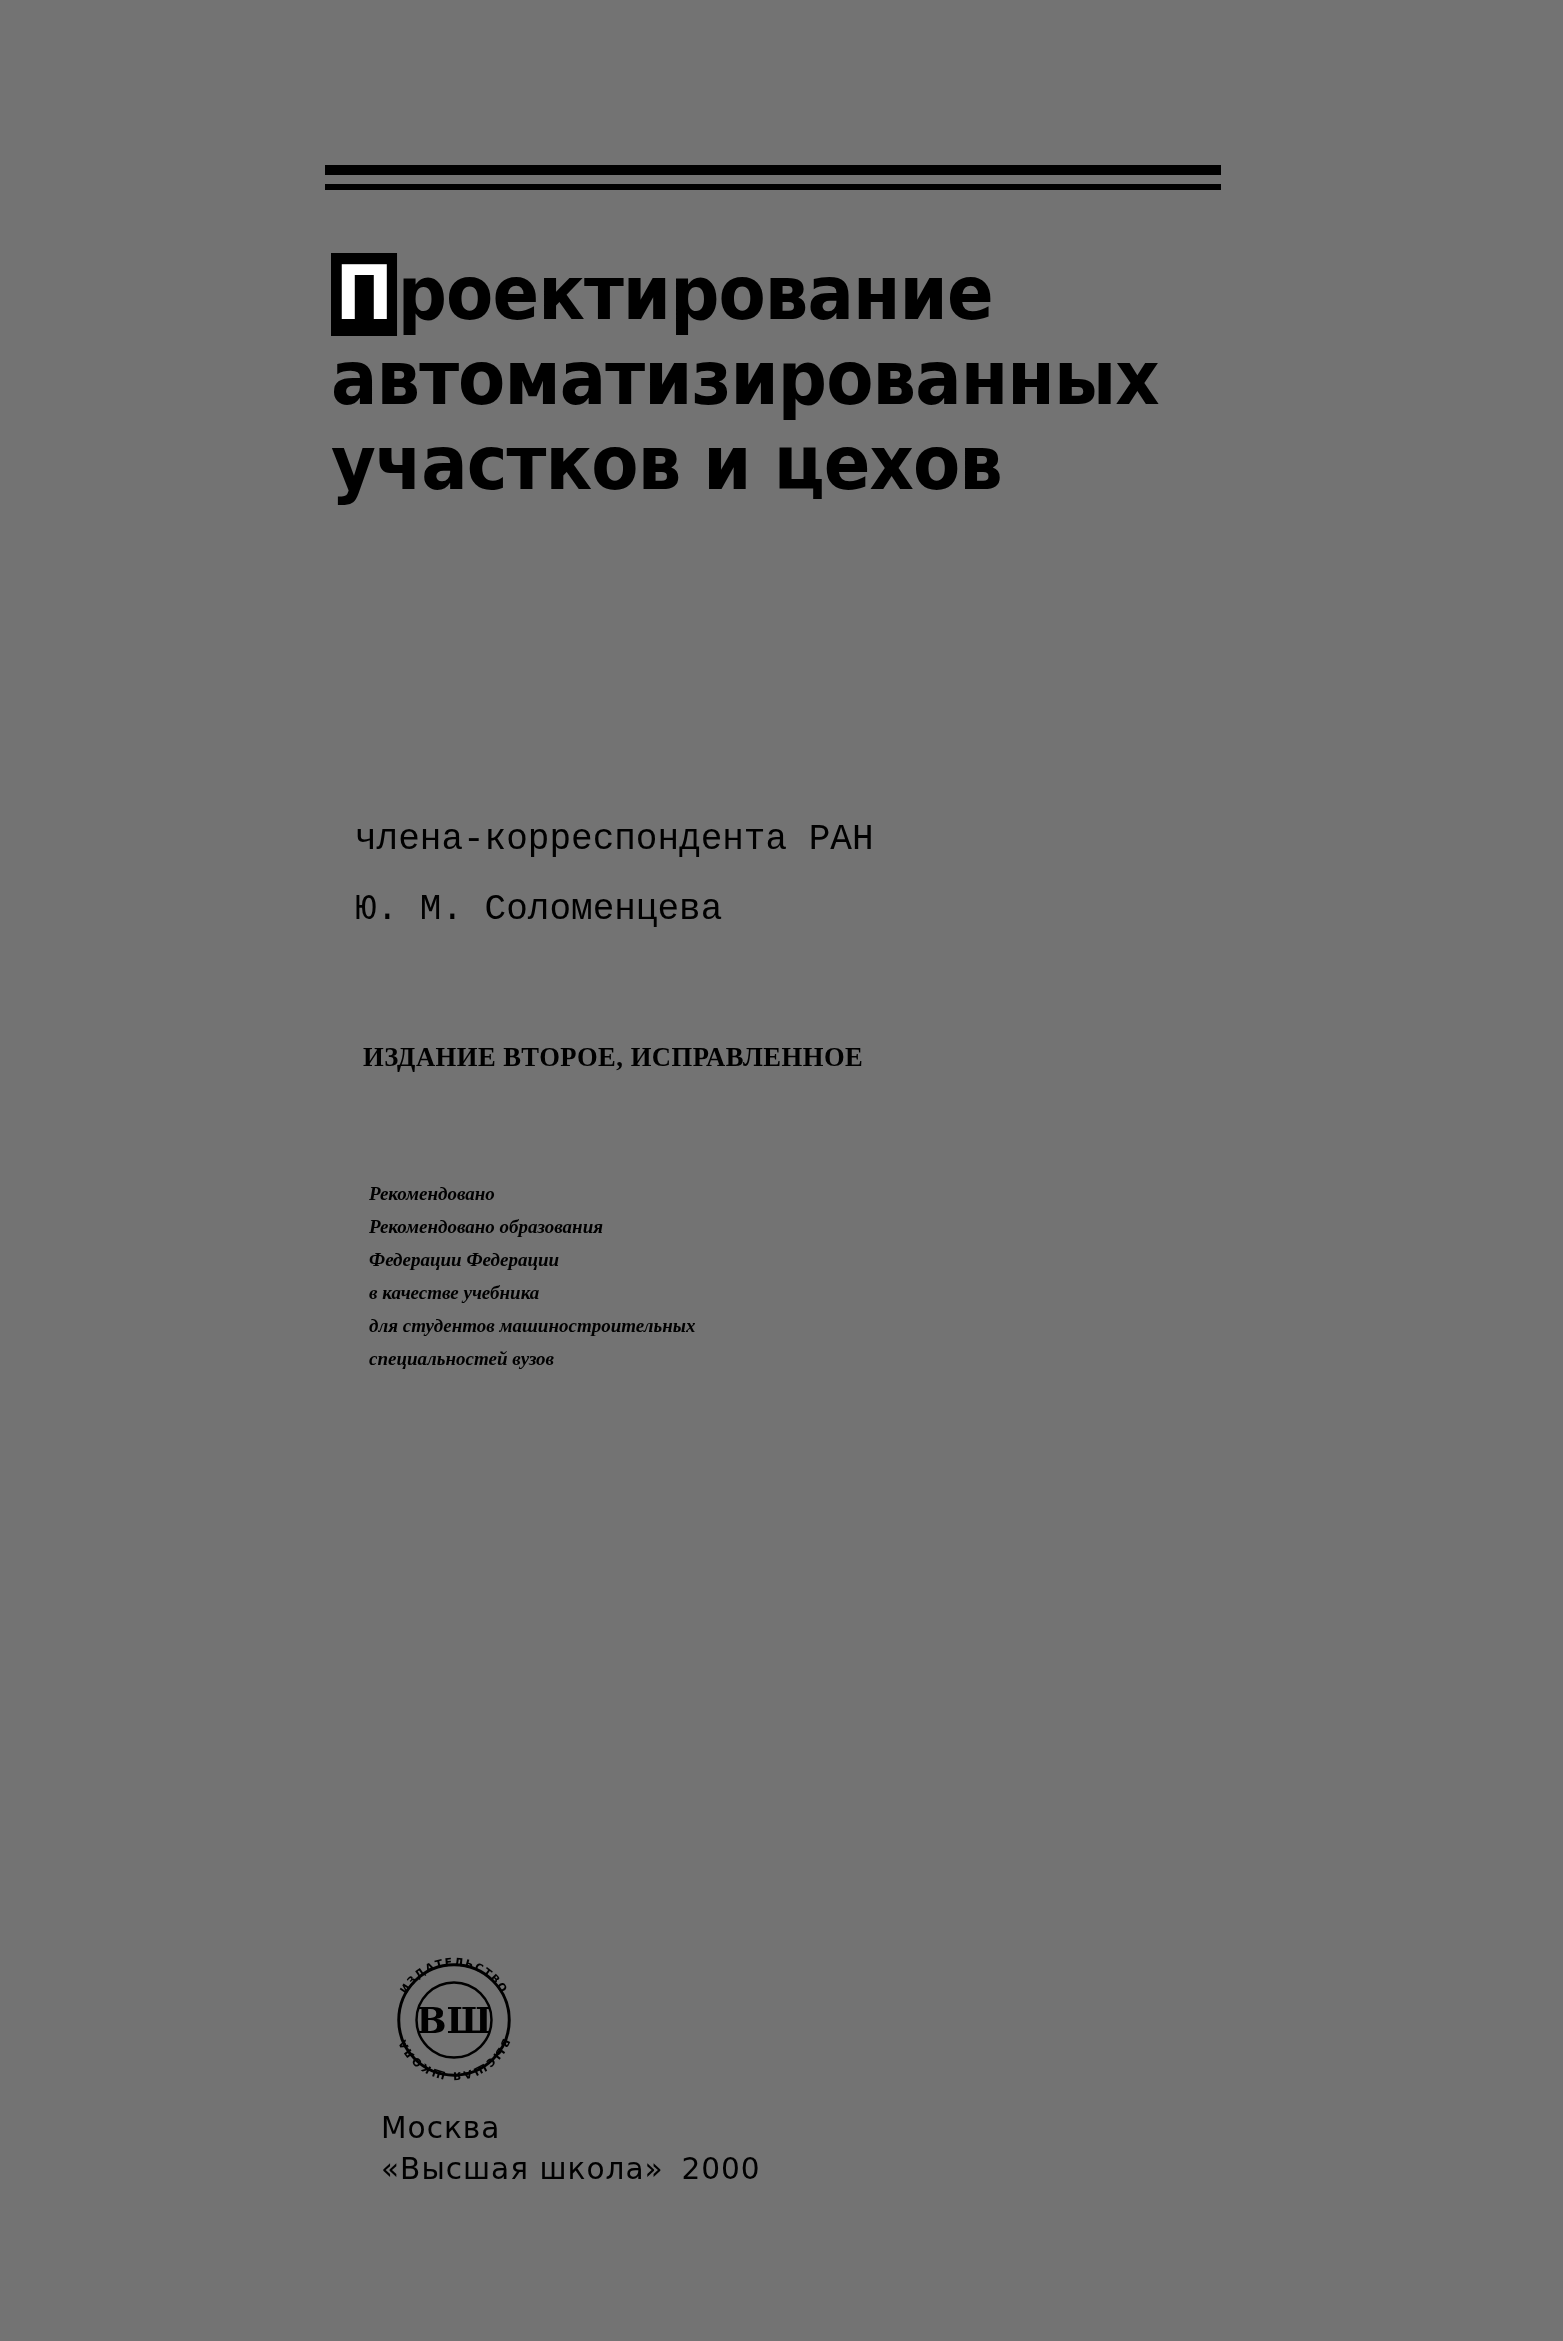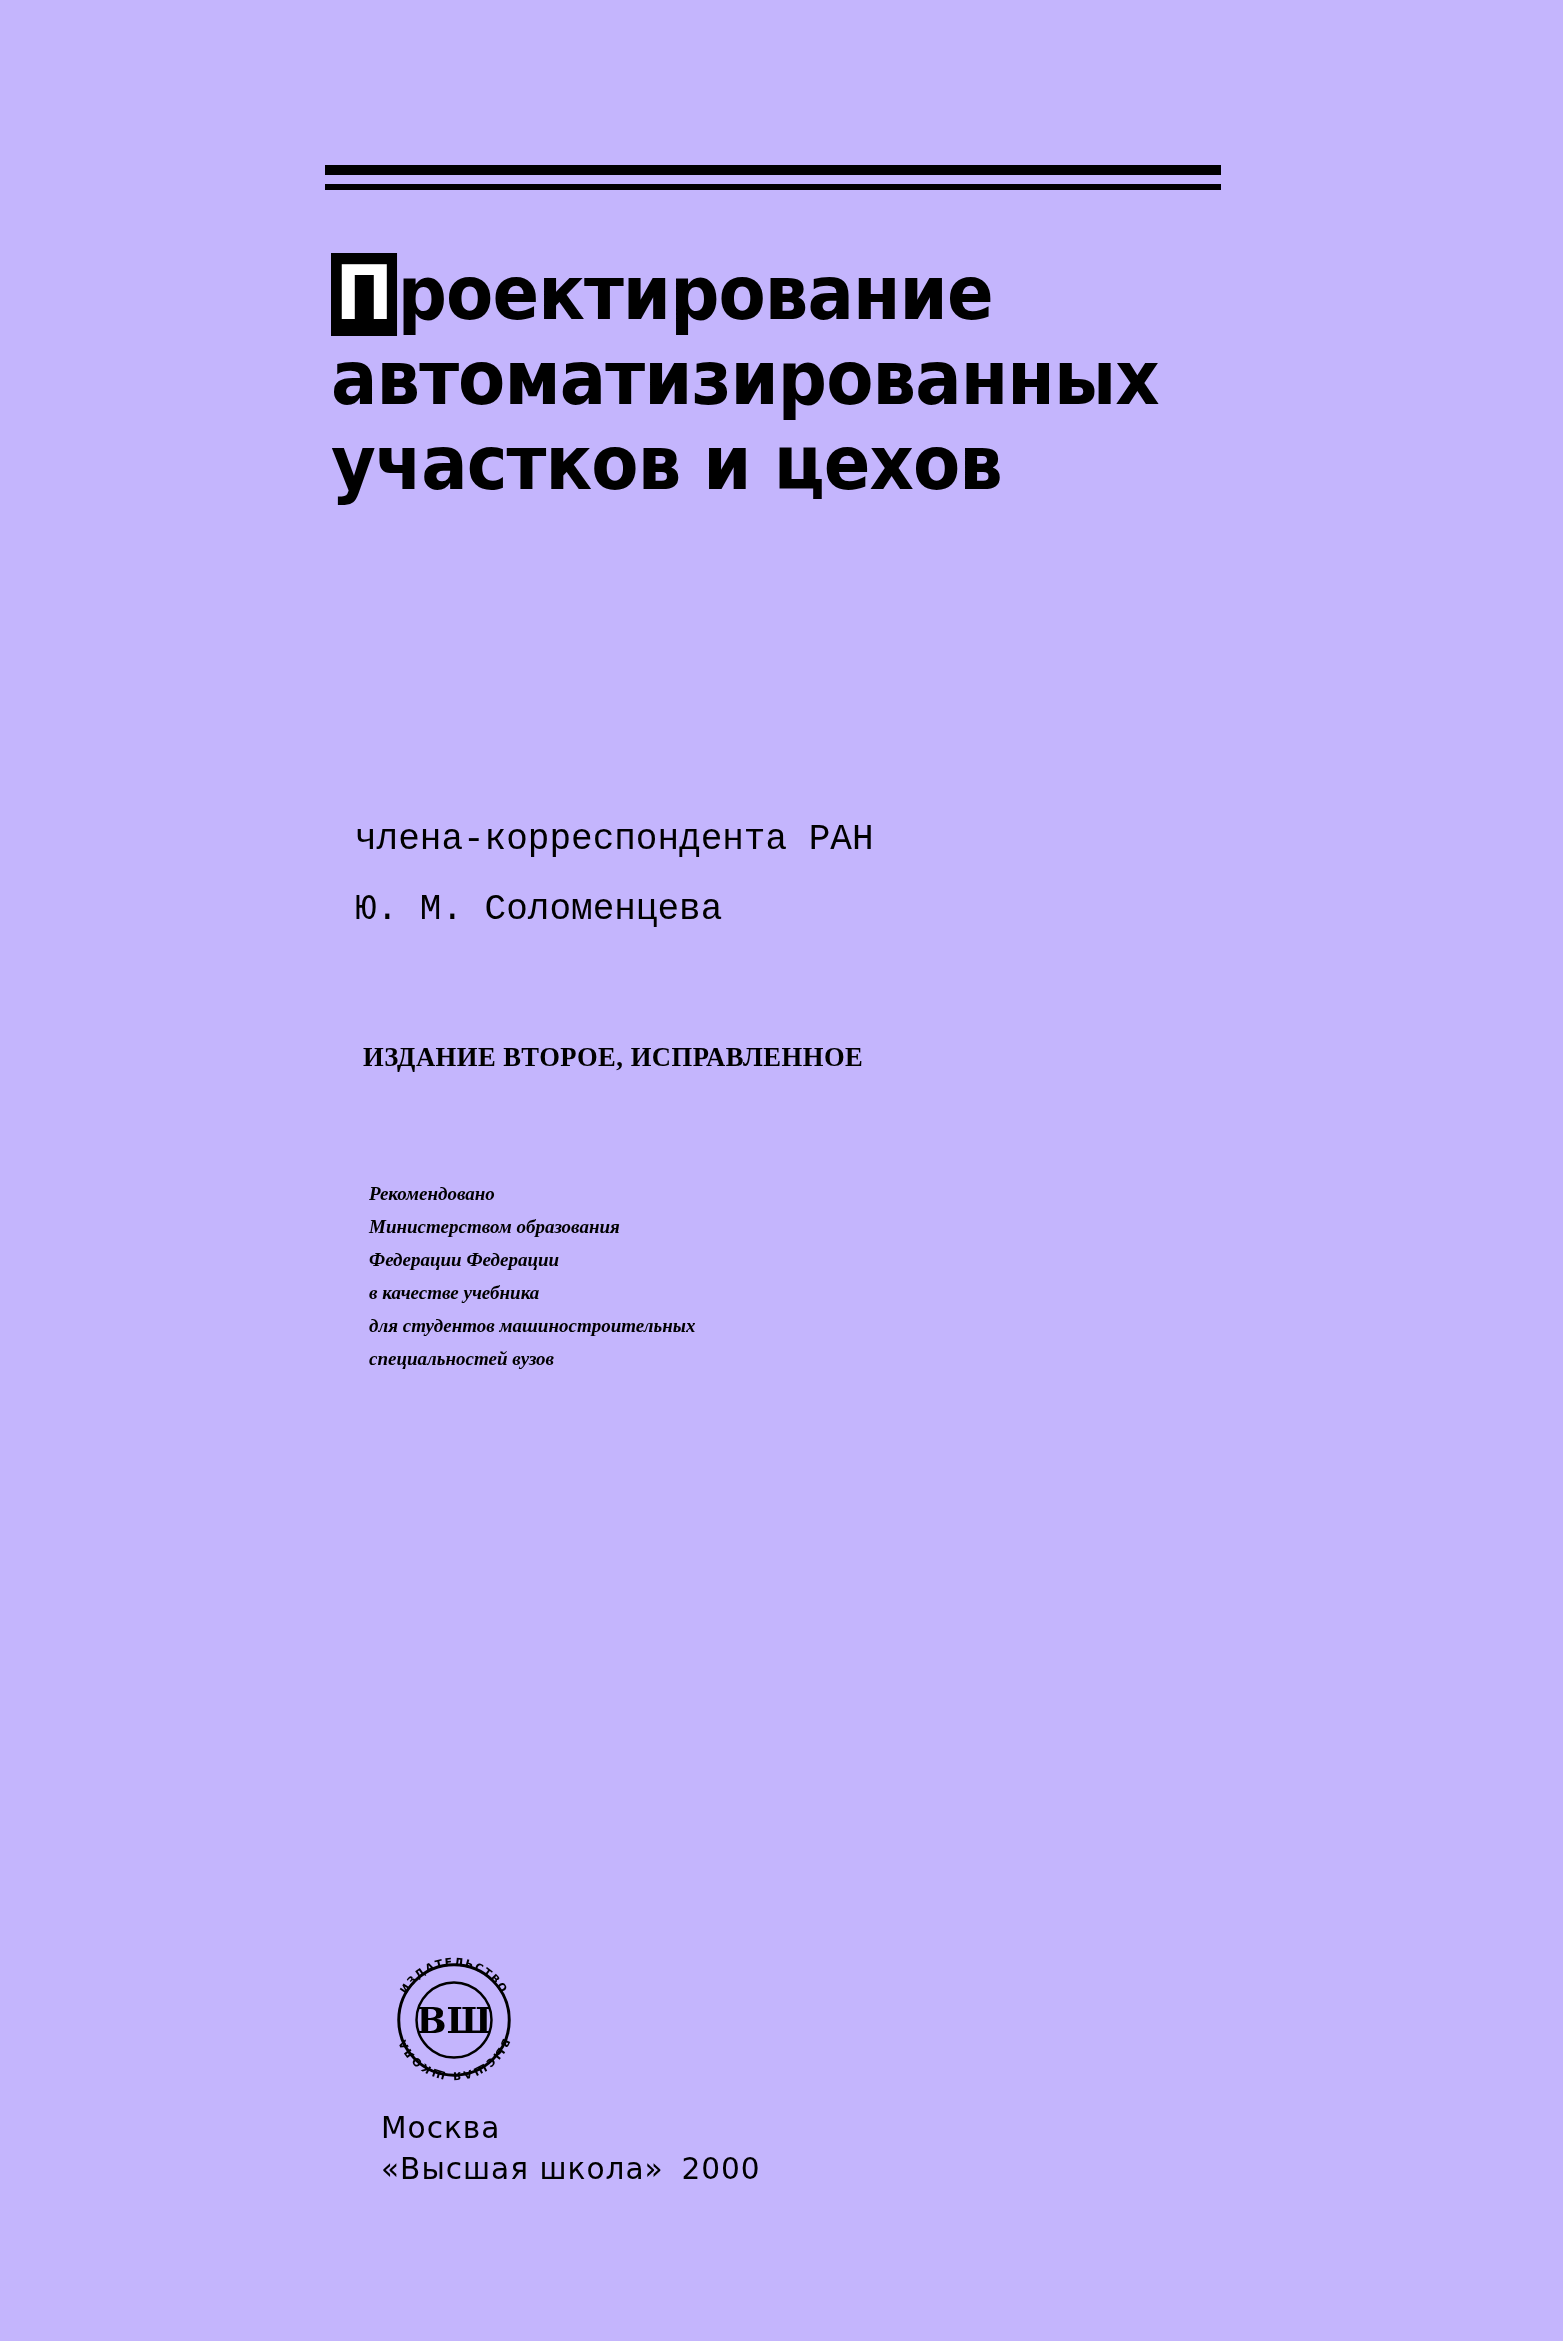--- a/index.html
+++ b/index.html
@@ -12,21 +12,21 @@
     height: 2342px;
     position: relative;
     font-family: "Liberation Serif", serif;
     color: #000000;
     overflow: hidden;
   }
 
   .page {
     position: absolute;
     inset: 0;
-    background: #c4b5fd;
+    background: #737373;
     padding-left: 20px;
   }
 
   
   .rules {
     position: absolute;
     left: 325px;
     top: 165px;
     width: 896px;
   }
@@ -159,21 +159,21 @@
 
   <div class="editor-block">
     <div class="editor-plain">члена-корреспондента РАН</div>
     <div class="editor-plain">Ю. М. Соломенцева</div>
   </div>
 
   <div class="edition">ИЗДАНИЕ ВТОРОЕ, ИСПРАВЛЕННОЕ</div>
 
   <div class="recommend">
     <div>Рекомендовано</div>
-    <div>Министерством образования</div>
+    <div>Рекомендовано образования</div>
     <div>Федерации Федерации</div>
     <div>в качестве учебника</div>
     <div>для студентов машиностроительных</div>
     <div>специальностей вузов</div>
   </div>
 
   <div class="logo">
     <svg viewBox="0 0 150 150" width="148" height="148" aria-hidden="true">
       <defs>
         <path id="ringTop" d="M 20,75 A 55,55 0 0 1 130,75"></path>

